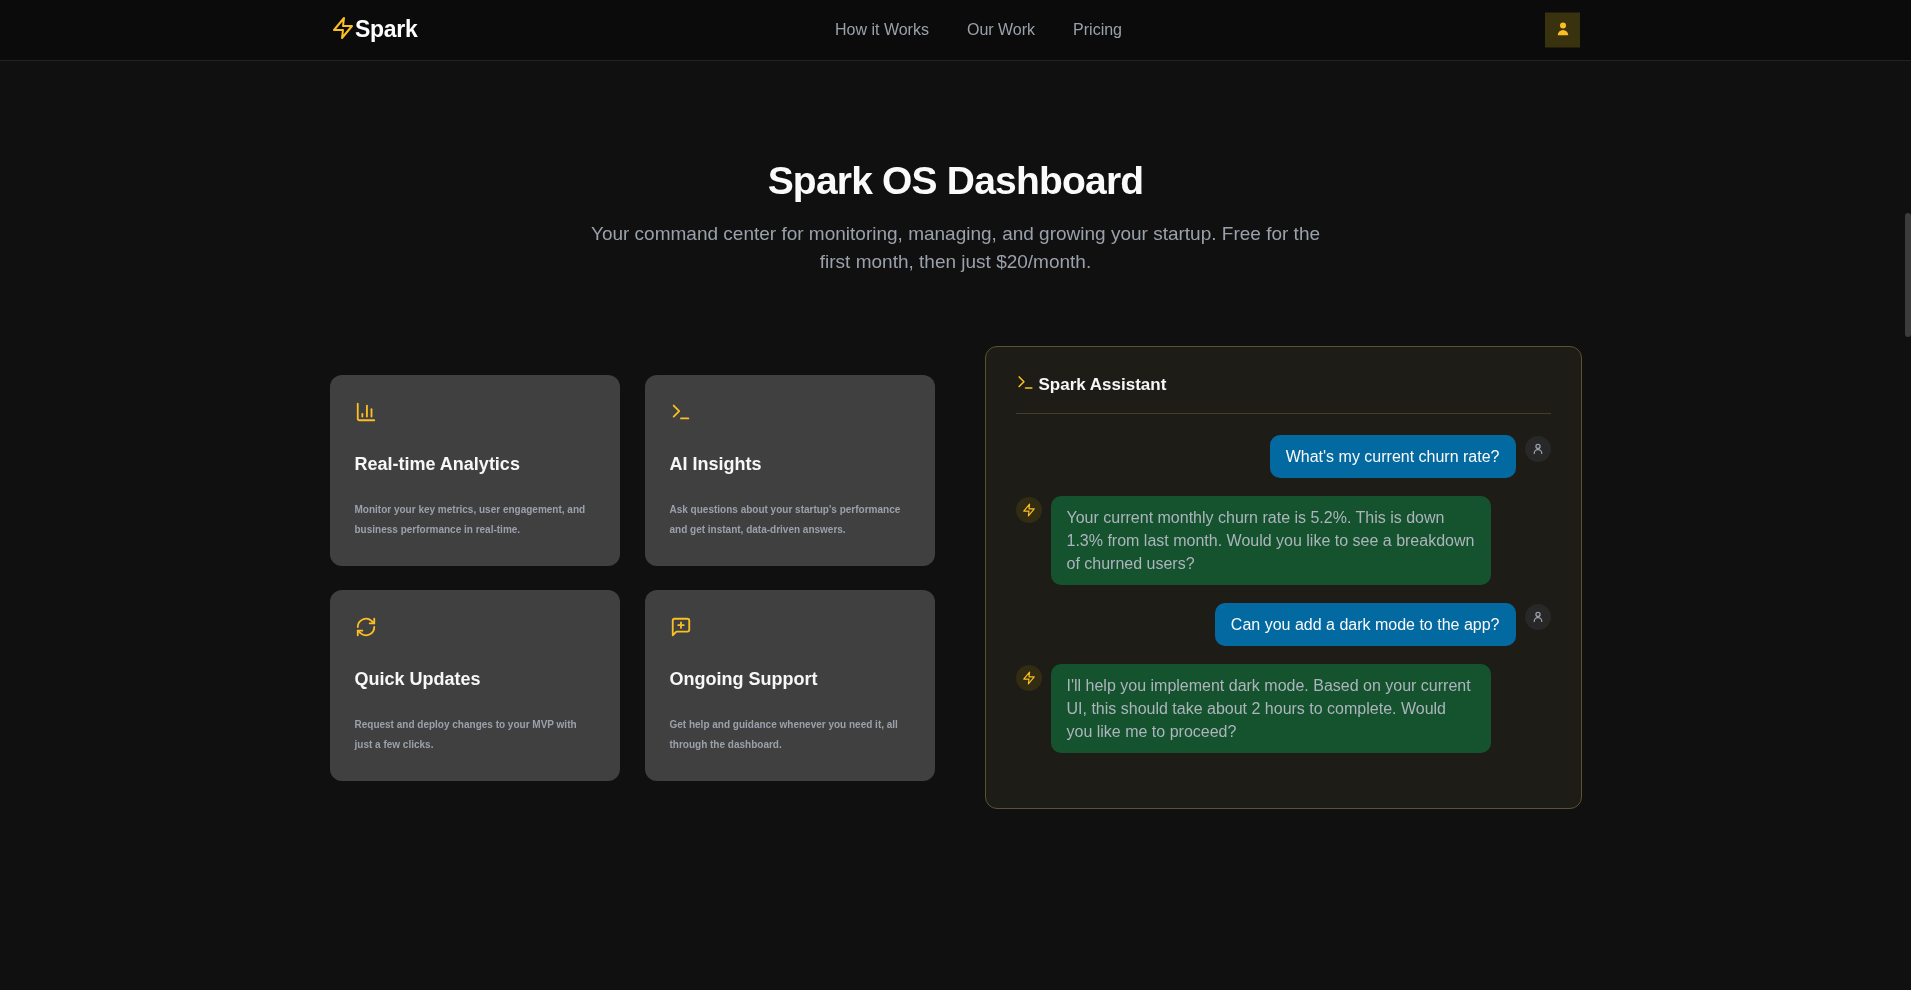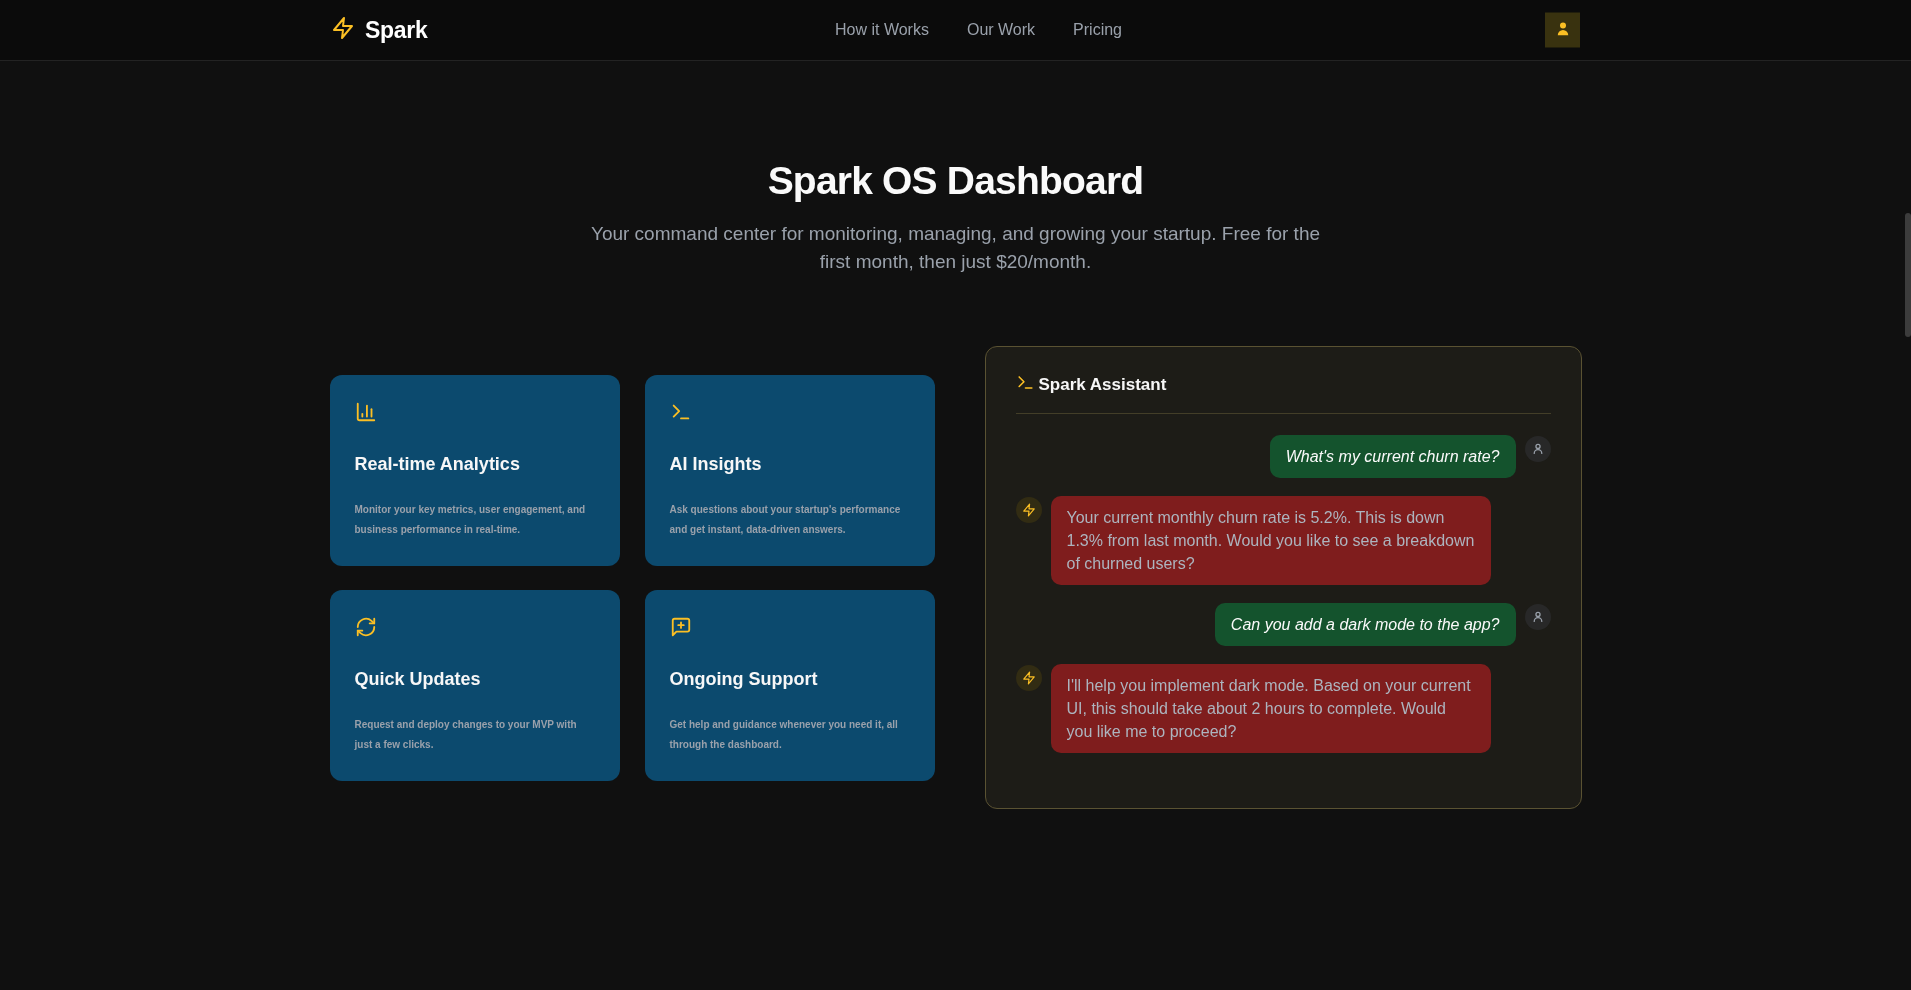--- a/index.html
+++ b/index.html
@@ -12,21 +12,21 @@
     -webkit-font-smoothing:antialiased;
   }
   .page { position:relative; width:1911px; height:990px; }
 
   
   .topnav {
     position:relative; height:61px; background:#0b0b0b;
     border-bottom:1px solid #232323;
     display:flex; align-items:center; padding:0 337px 0 331px;
   }
-  .brand { display:flex; align-items:center; gap:10px; cursor:pointer; }
+  .brand { display:flex; cursor:pointer; }
   .brand-text { color:#ffffff; font-size:23px; font-weight:700; letter-spacing:-0.3px; }
   .brand svg { width:24px; height:24px; color:var(--accent); }
   .nav-links {
     position:absolute; left:calc(50% + 23px); top:0; height:100%;
     transform:translateX(-50%);
     display:flex; align-items:center; gap:38px;
   }
   .nav-link { color:#9aa1ab; font-size:16px; cursor:pointer; white-space:nowrap; }
   .nav-avatar {
     position:absolute; right:331px; top:50%; transform:translateY(-50%);
@@ -49,43 +49,43 @@
 
   
   .main-row {
     display:flex; justify-content:center; align-items:center;
     gap:50px; margin-top:70px;
   }
 
   
   .features { display:grid; grid-template-columns:290px 290px; gap:24px 25px; }
   .card {
-    background:#0c4a6e; border-radius:12px; padding:26px 25px;
+    background:#404040; border-radius:12px; padding:26px 25px;
   }
   .card-icon { display:block; }
   .card-icon svg { width:22px; height:22px; color:var(--accent); }
   .card h3 { margin:27px 0 0; color:#f7f7f7; font-size:18px; font-weight:700; }
   .card p { margin:25px 0 0; color:#9aa1ab; font-size:10px; line-height:20px;font-weight:bold; }
 
   
   .assistant-panel {
     width:597px; height:463px;
     background:#1d1c17; border:1px solid #5a5232; border-radius:12px;
     padding:24px 26px; overflow:hidden;
   }
   .assistant-header { display:flex; align-items:center; gap:4px; padding:2px 4px 0; }
   .assistant-header svg { width:19px; height:19px; color:var(--accent); }
   .assistant-title { color:#f7f7f7; font-size:17px; font-weight:700; }
   .assistant-divider { border:none; border-top:1px solid #433e28; margin:17px 4px 0; }
   .messages { margin-top:21px; display:flex; flex-direction:column; gap:18px; padding:0 4px; }
   .msg { display:flex; align-items:flex-start; gap:9px; }
   .msg-user { justify-content:flex-end; }
   .bubble { border-radius:10px; padding:10px 16px; font-size:16px; line-height:23px; }
-  .msg-user .bubble { background:#14532d; color:#fafafa;font-style:italic; }
-  .msg-assistant .bubble { background:#7f1d1d; color:#adb4be; max-width:440px; }
+  .msg-user .bubble { background:#0369a1; color:#fafafa; }
+  .msg-assistant .bubble { background:#14532d; color:#adb4be; max-width:440px; }
   .msg-avatar {
     flex:none; width:26px; height:26px; border-radius:50%;
     display:flex; align-items:center; justify-content:center; margin-top:1px;
   }
   .msg-user .msg-avatar { background:#282828; color:#9aa1ab; }
   .msg-assistant .msg-avatar { background:#322c13; color:var(--accent); }
   .msg-avatar svg { width:14px; height:14px; }
 
   
   .scrollbar-thumb {

